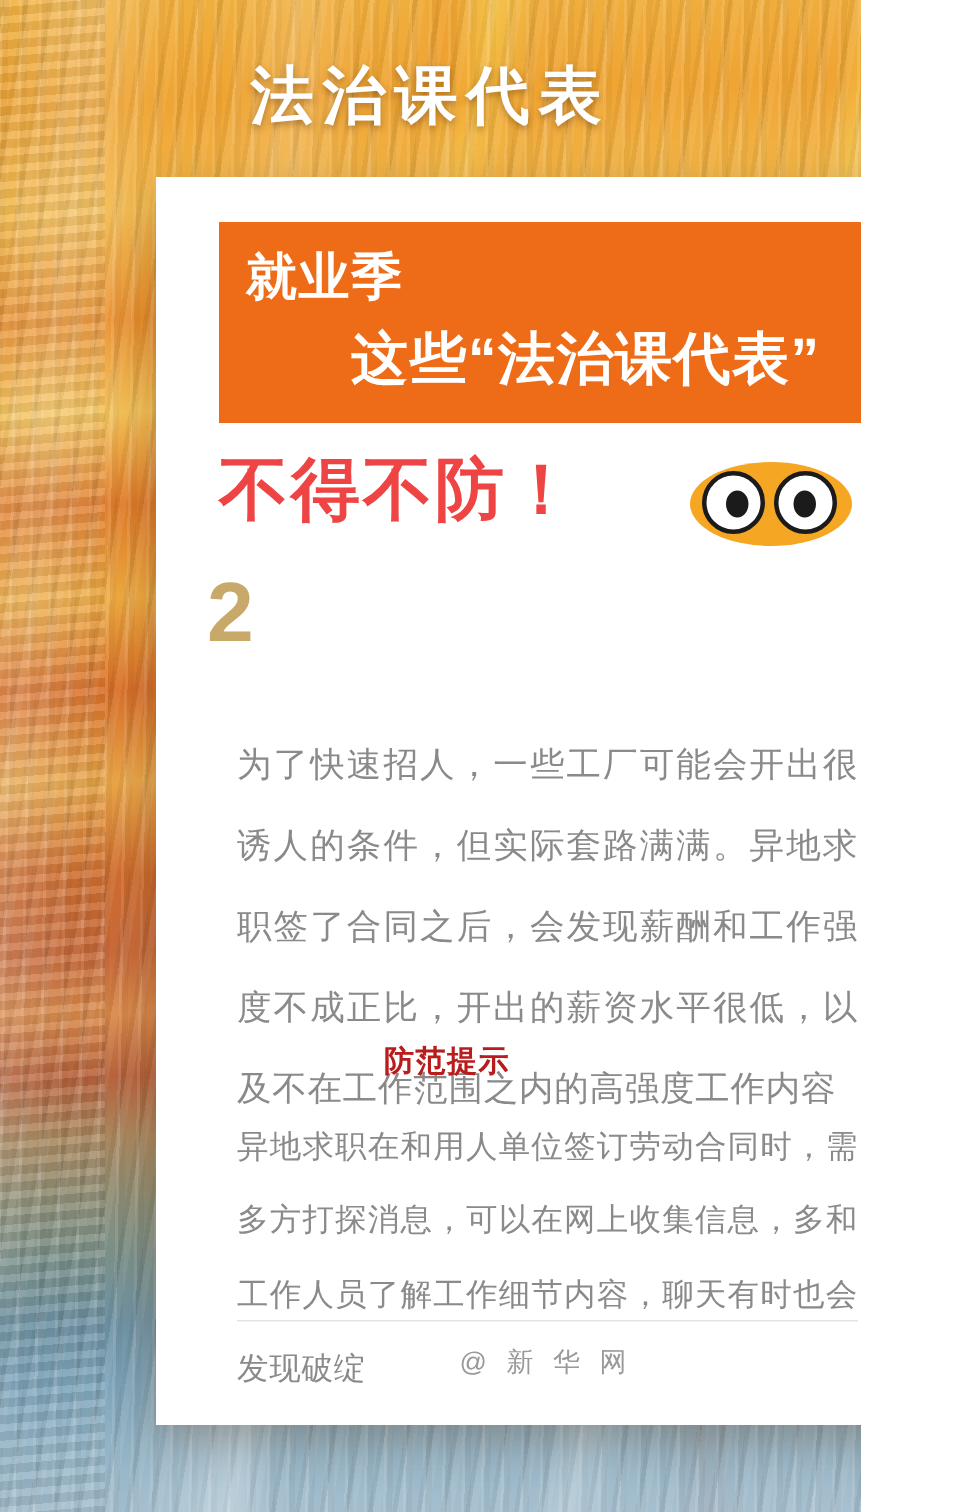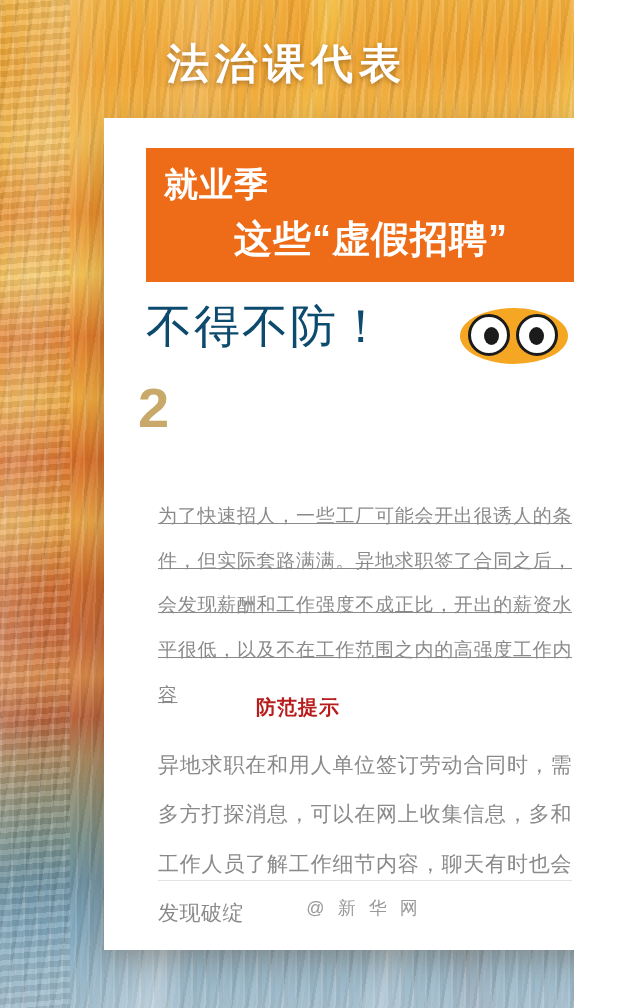--- a/index.html
+++ b/index.html
@@ -128,22 +128,22 @@
     color: #ffffff;
     letter-spacing: 1px;
     white-space: nowrap;
   }
 
   .headline {
     position: absolute;
     left: 42px;
     top: 178px;
     font-size: 46px;
-    font-weight: normal;
-    color: #0c4a6e;
+    font-weight: bold;
+    color: #ef4444;
     letter-spacing: 2px;
   }
 
   
   .eyes {
     position: absolute;
     left: 356px;
     top: 190px;
     width: 108px;
     height: 56px;
@@ -199,28 +199,27 @@
     font-weight: bold;
     color: #333333;
     line-height: 1.55;
     letter-spacing: 1px;
     padding-top: 6px;
   }
 
   .body-text {
     position: absolute;
     left: 54px;
-    top: 376px;
+    top: 364px;
     width: 414px;
-    font-size: 19px;
+    font-size: 23px;
     line-height: 2.35;
     color: #8a8a8a;
     letter-spacing: 0.5px;
     text-align: justify;
-    text-decoration: underline;
   }
 
   .tip-title {
     position: absolute;
     left: 152px;
     top: 576px;
     font-size: 20px;
     font-weight: bold;
     color: #b91c1c;
     letter-spacing: 1px;
@@ -266,21 +265,21 @@
   <div class="bg"></div>
   <div class="bg-streaks"></div>
   <div class="bg-left"></div>
 
   <div class="poster-title">法治课代表</div>
 
   <div class="card">
 
     <div class="orange-band">
       <div class="band-line1">就业季</div>
-      <div class="band-line2">这些“虚假招聘”</div>
+      <div class="band-line2">这些“法治课代表”</div>
     </div>
 
     <div class="headline">不得不防！</div>
 
     <div class="eyes">
       <div class="pill"></div>
       <div class="eye left">
         <div class="pupil"></div>
       </div>
       <div class="eye right">

